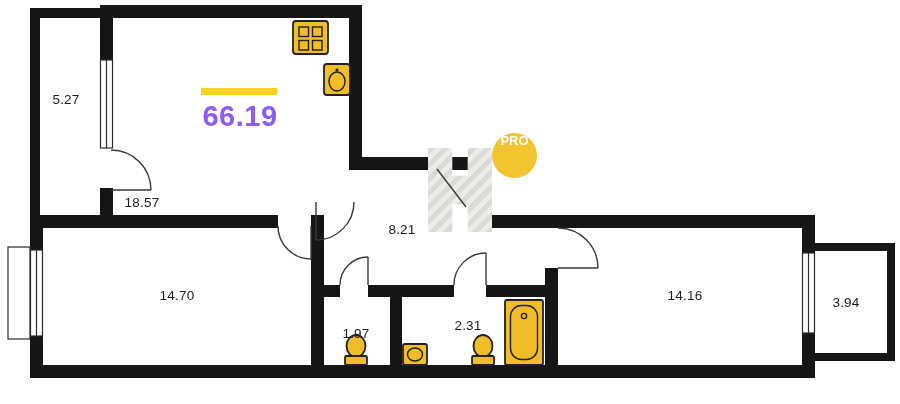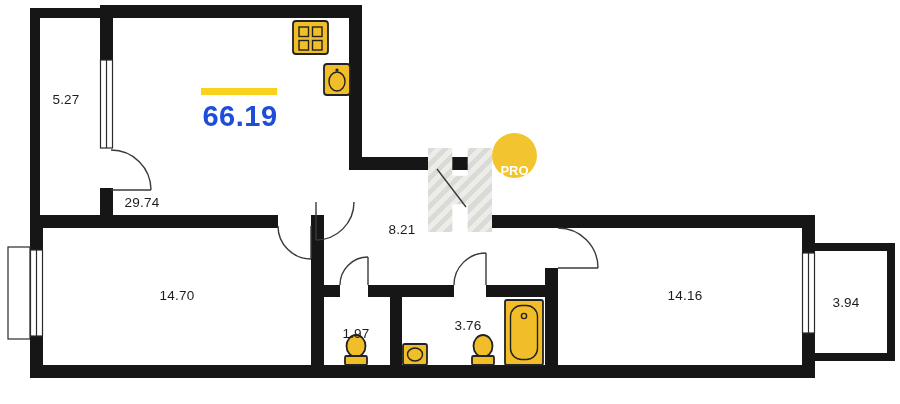--- a/index.html
+++ b/index.html
@@ -13,37 +13,37 @@
   .wall{position:absolute;background:var(--wall,#161616);z-index:2;}
   .overlay{position:absolute;left:0;top:0;z-index:4;}
   .lbl{
     position:absolute;z-index:5;
     font-size:13.5px;color:#1c1c1c;text-align:center;
     letter-spacing:.2px;
   }
   .total-underline{position:absolute;z-index:5;background:var(--underline,#f8d21c);}
   .total-value{
     position:absolute;z-index:5;
-    font-size:29px;font-weight:bold;color:#1d4ed8;text-align:center;
+    font-size:29px;font-weight:bold;color:#8b5cf6;text-align:center;
     letter-spacing:.5px;
   }
   .wm{
     position:absolute;z-index:3;
     background:repeating-linear-gradient(135deg,
       var(--watermark_a,#dadad7) 0 5px,
       var(--watermark_b,#ecece9) 5px 10px);
     clip-path:polygon(0 0,38% 0,38% 33%,62% 33%,62% 0,100% 0,
                       100% 100%,62% 100%,62% 67%,38% 67%,38% 100%,0 100%);
   }
   .pro{
     position:absolute;z-index:6;
     width:45px;height:45px;border-radius:50%;
     background:var(--badge,#f2c430);
     color:#ffffff;font-weight:bold;font-size:13px;
-    display:flex;align-items:flex-end;justify-content:center;
+    display:flex;align-items:flex-start;justify-content:center;
   }
   .door{stroke:#3a3a3a;stroke-width:1.4;fill:none;}
   .winframe{stroke:#2a2a2a;stroke-width:1.2;fill:#ffffff;}
   .winline{stroke:#2a2a2a;stroke-width:1.2;}
   .fx{fill:var(--accent,#f1bd28);stroke:#222;stroke-width:1.8;}
   .fxline{fill:none;stroke:#222;stroke-width:1.4;}
 </style>
 </head>
 <body>
 
@@ -152,21 +152,21 @@
       <rect class="fx" x="505" y="300" width="38" height="65" rx="2"></rect>
       <rect class="fxline" x="510.5" y="305.5" width="27" height="54" rx="11"></rect>
       <circle class="fxline" cx="524" cy="316" r="2.6"></circle>
     </g>
   </svg>
 
   <div class="total-underline" style="left:201px;top:88px;width:76px;height:7px"></div>
   <div class="total-value" style="left:196px;top:100px;width:88px">66.19</div>
 
   <div class="lbl" style="left:38px;top:92px;width:56px">5.27</div>
-  <div class="lbl" style="left:112px;top:195px;width:60px">29.74</div>
+  <div class="lbl" style="left:112px;top:195px;width:60px">18.57</div>
   <div class="lbl" style="left:374px;top:222px;width:56px">8.21</div>
   <div class="lbl" style="left:145px;top:288px;width:64px">14.70</div>
   <div class="lbl" style="left:328px;top:326px;width:56px">1.97</div>
-  <div class="lbl" style="left:438px;top:318px;width:60px">3.76</div>
+  <div class="lbl" style="left:438px;top:318px;width:60px">2.31</div>
   <div class="lbl" style="left:653px;top:288px;width:64px">14.16</div>
   <div class="lbl" style="left:818px;top:295px;width:56px">3.94</div>
 
 </div>
 
 </body></html>

